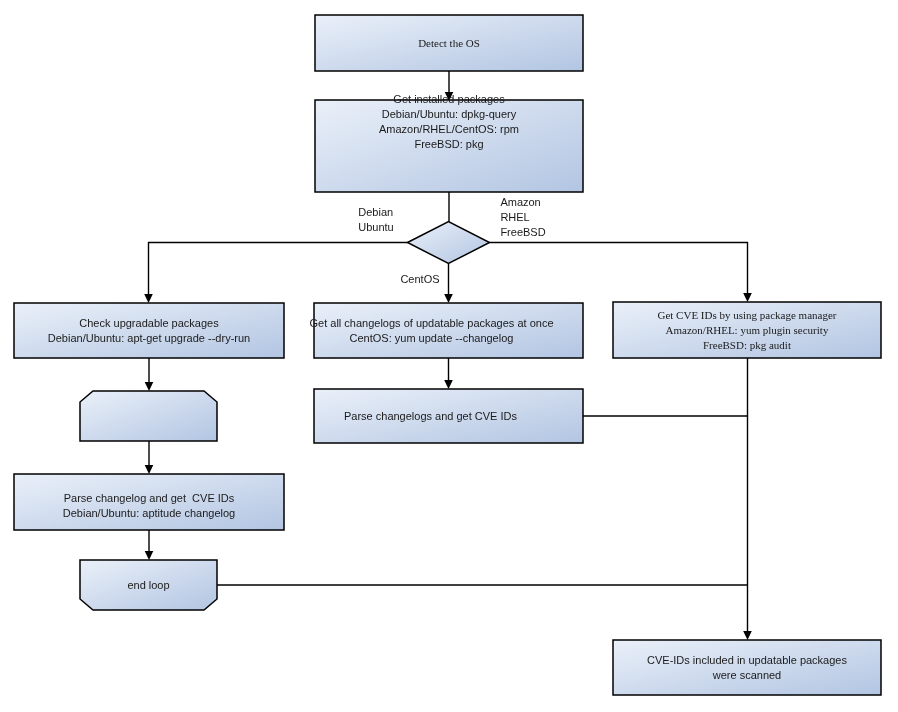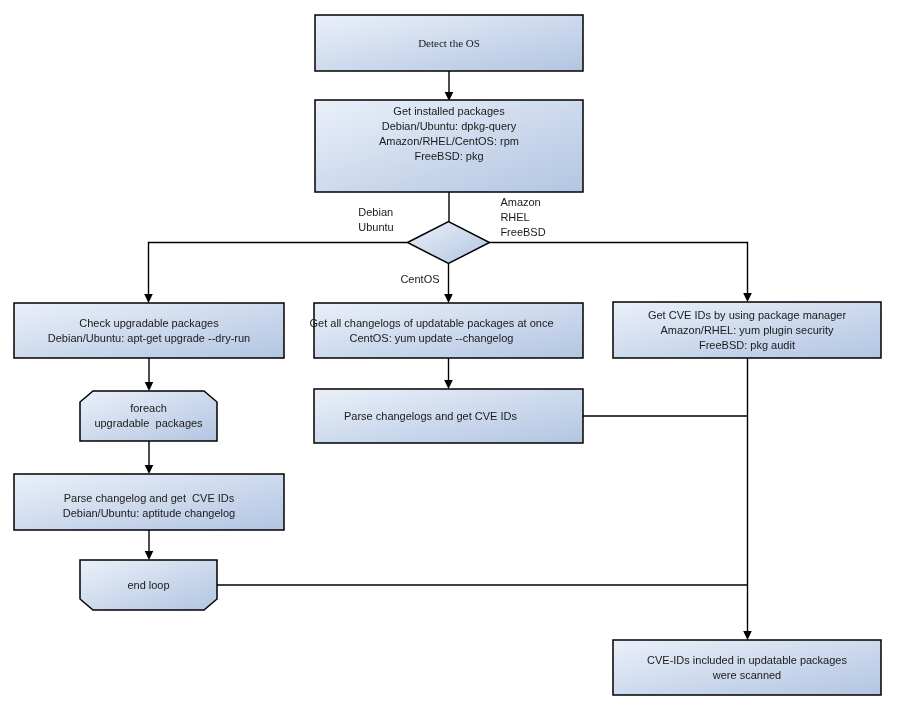--- a/index.html
+++ b/index.html
@@ -100,42 +100,40 @@
     <rect class="node-shape" x="14" y="474" width="270" height="56"></rect>
     <polygon class="node-shape" points="80,560 217,560 217,599 204,610 93,610 80,599"></polygon>
     <rect class="node-shape" x="314" y="303" width="269" height="55"></rect>
     <rect class="node-shape" x="314" y="389" width="269" height="54"></rect>
     <rect class="node-shape" x="613" y="302" width="268" height="56"></rect>
     <rect class="node-shape" x="613" y="640" width="268" height="55"></rect>
   </svg>
 
   <div class="node-label" style="left:315px;top:15px;width:268px;height:56px;font-family:Liberation Serif, serif;">Detect the OS</div>
 
-  <div class="node-label" style="left:315px;top:100px;width:268px;height:68px;">Get installed packages
+  <div class="node-label" style="left:315px;top:88px;width:268px;height:68px;">Get installed packages
 Debian/Ubuntu: dpkg-query
 Amazon/RHEL/CentOS: rpm
 FreeBSD: pkg</div>
 
   <div class="node-label" style="left:14px;top:303px;width:270px;height:55px;">Check upgradable packages
 Debian/Ubuntu: apt-get upgrade --dry-run</div>
 
-  <div class="node-label" style="left:80px;top:391px;width:137px;height:50px;">foreach
-upgradable  packages</div>
 
   <div class="node-label" style="left:14px;top:474px;width:270px;height:64px;">Parse changelog and get  CVE IDs
 Debian/Ubuntu: aptitude changelog</div>
 
   <div class="node-label" style="left:80px;top:560px;width:137px;height:50px;">end loop</div>
 
   <div class="node-label" style="left:297px;top:303px;width:269px;height:55px;">Get all changelogs of updatable packages at once
 CentOS: yum update --changelog</div>
 
   <div class="node-label" style="left:312px;top:389px;width:237px;height:54px;">Parse changelogs and get CVE IDs</div>
 
-  <div class="node-label" style="left:613px;top:302px;width:268px;height:56px;">Get CVE IDs by using package manager
+  <div class="node-label" style="left:613px;top:302px;width:268px;height:56px;font-family:Liberation Serif, serif;">Get CVE IDs by using package manager
 Amazon/RHEL: yum plugin security
 FreeBSD: pkg audit</div>
 
   <div class="node-label" style="left:613px;top:640px;width:268px;height:55px;">CVE-IDs included in updatable packages
 were scanned</div>
 
   <div class="edge-label" style="left:376px;top:205px;">Debian
 Ubuntu</div>
 
   <div class="edge-label" style="left:523px;top:195px;">Amazon

